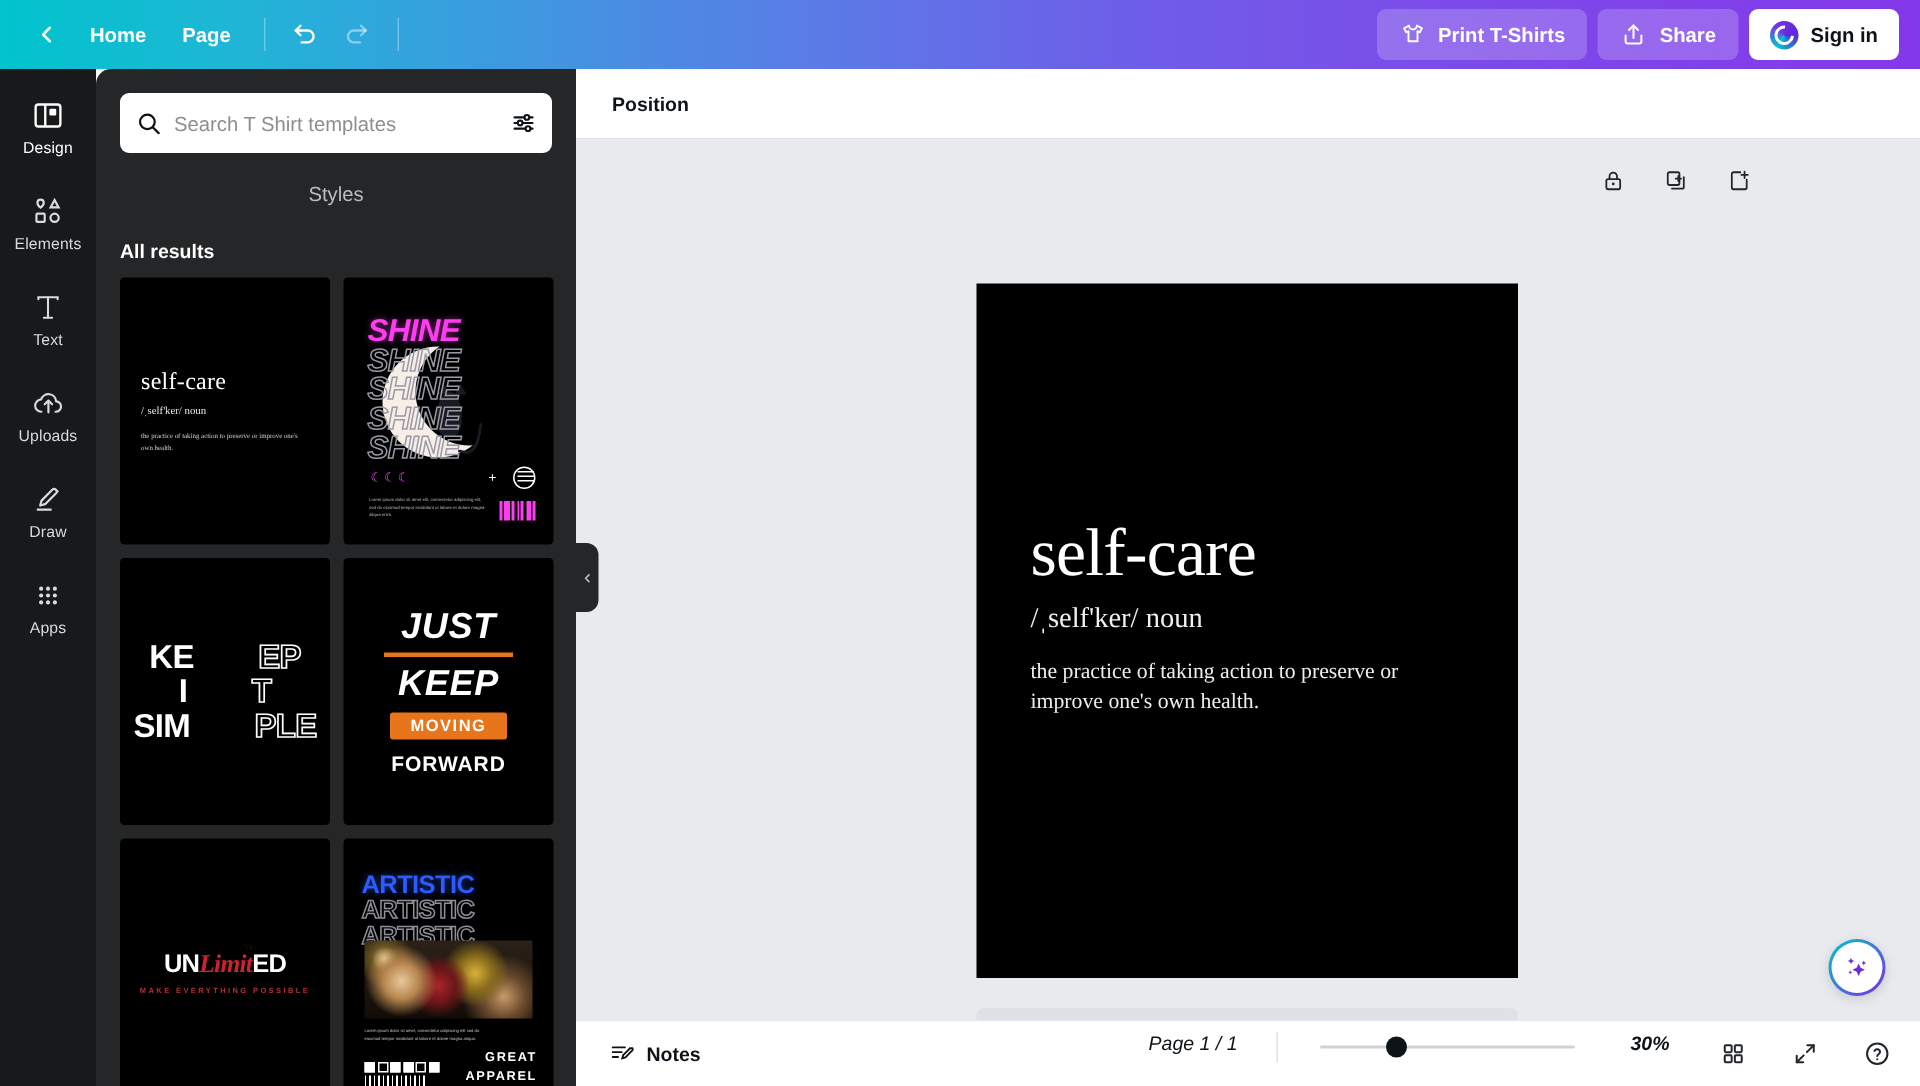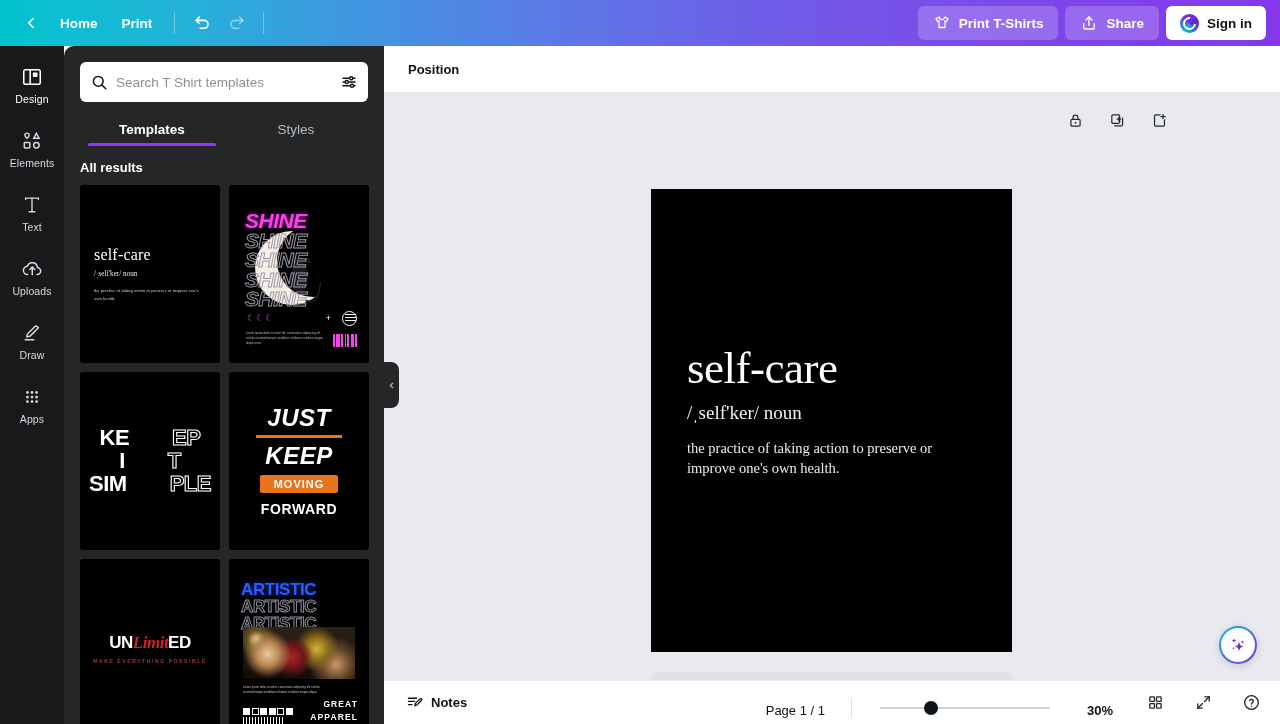--- a/index.html
+++ b/index.html
@@ -277,21 +277,21 @@
   }
 
   
   .bottombar {
     position: absolute; left: 384px; bottom: 0; width: 896px; height: 44px;
     background: #fff; display: flex; align-items: center;
     padding: 0 14px; border-top: 1px solid #ebecef;
   }
   .notes-btn { display:flex;align-items:center;gap:8px;font-size:13px;font-weight:700;color:#0e1318;
     padding:6px 8px;border-radius:5px;cursor:pointer;}
-  .bb-right{ margin-left:auto; display:flex; align-items:flex-end; gap:12px; }
+  .bb-right{ margin-left:auto; display:flex; align-items:flex-start; gap:12px;font-style:italic; }
   .pagecount{ font-size:13px;color:#0e1318;font-weight:400;padding-right:14px;}
   .bb-divider{ width:1px;height:20px;background:#dfe1e5;}
   .zoom-slider{ width:170px; height:20px; margin:0 16px; position:relative; cursor:pointer;}
   .zoom-track{ position:absolute;top:9px;left:0;width:170px;height:2px;background:#cfd2d7;border-radius:1px;}
   .zoom-thumb{ position:absolute;top:3px;left:44px;width:14px;height:14px;border-radius:50%;background:#0e1318;}
   .zoom-pct{ font-size:13px;font-weight:700;color:#0e1318; width:44px; text-align:center;}
   .bb-icon{ width:30px;height:30px;display:flex;align-items:center;justify-content:center;border-radius:5px;
     cursor:pointer;color:#23272b;margin-left:6px;}
 
   
@@ -318,21 +318,21 @@
     <div class="tb-left">
       <div class="tb-iconbtn">
         <svg width="18" height="18" viewBox="0 0 24 24" fill="none" stroke="#fff" stroke-width="2.2" stroke-linecap="round" stroke-linejoin="round">
             <polyline points="15 18 9 12 15 6"></polyline>
           </svg>
       </div>
       <div class="tb-btn">
         <span>Home</span>
       </div>
       <div class="tb-btn">
-        <span>Print</span>
+        <span>Page</span>
       </div>
       <div class="tb-sep"></div>
       <div class="tb-iconbtn">
         <svg width="19" height="19" viewBox="0 0 24 24" fill="none" stroke="#fff" stroke-width="2" stroke-linecap="round" stroke-linejoin="round">
             <path d="M4 8h10a5 5 0 0 1 0 10H9"></path>
             <polyline points="8 4 4 8 8 12"></polyline>
           </svg>
       </div>
       <div class="tb-iconbtn">
         <svg width="19" height="19" viewBox="0 0 24 24" fill="none" stroke="rgba(255,255,255,0.45)" stroke-width="2" stroke-linecap="round" stroke-linejoin="round">
@@ -435,23 +435,20 @@
             <line x1="4" y1="12" x2="20" y2="12"></line>
             <line x1="4" y1="17" x2="20" y2="17"></line>
             <circle cx="15" cy="7" r="2.1" fill="#fff"></circle>
             <circle cx="9" cy="12" r="2.1" fill="#fff"></circle>
             <circle cx="16" cy="17" r="2.1" fill="#fff"></circle>
           </svg>
       </div>
     </div>
 
     <div class="tabs">
-      <div class="tab active">
-        <span>Templates</span>
-      </div>
       <div class="tab">
         <span>Styles</span>
       </div>
     </div>
 
     <div class="panel-section-title">All results</div>
 
     <div class="grid">
 
       <div class="thumb">

